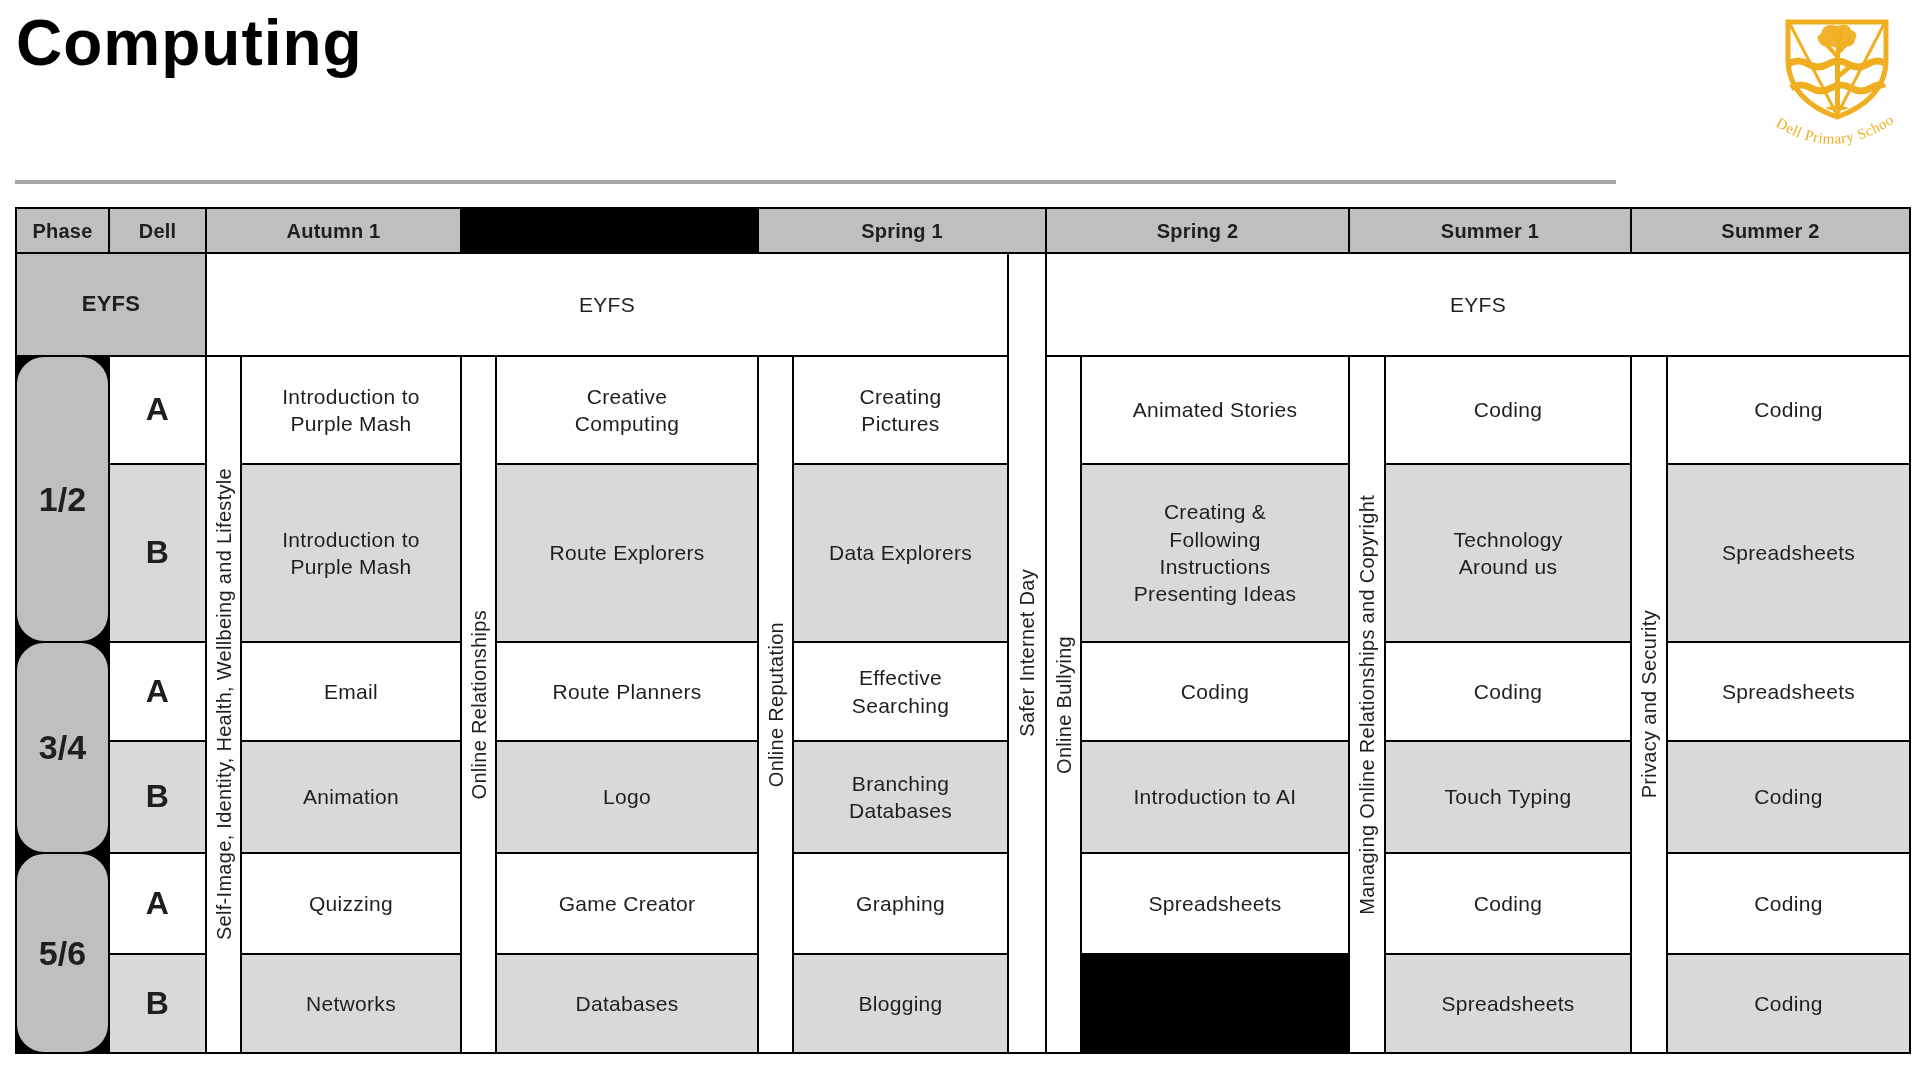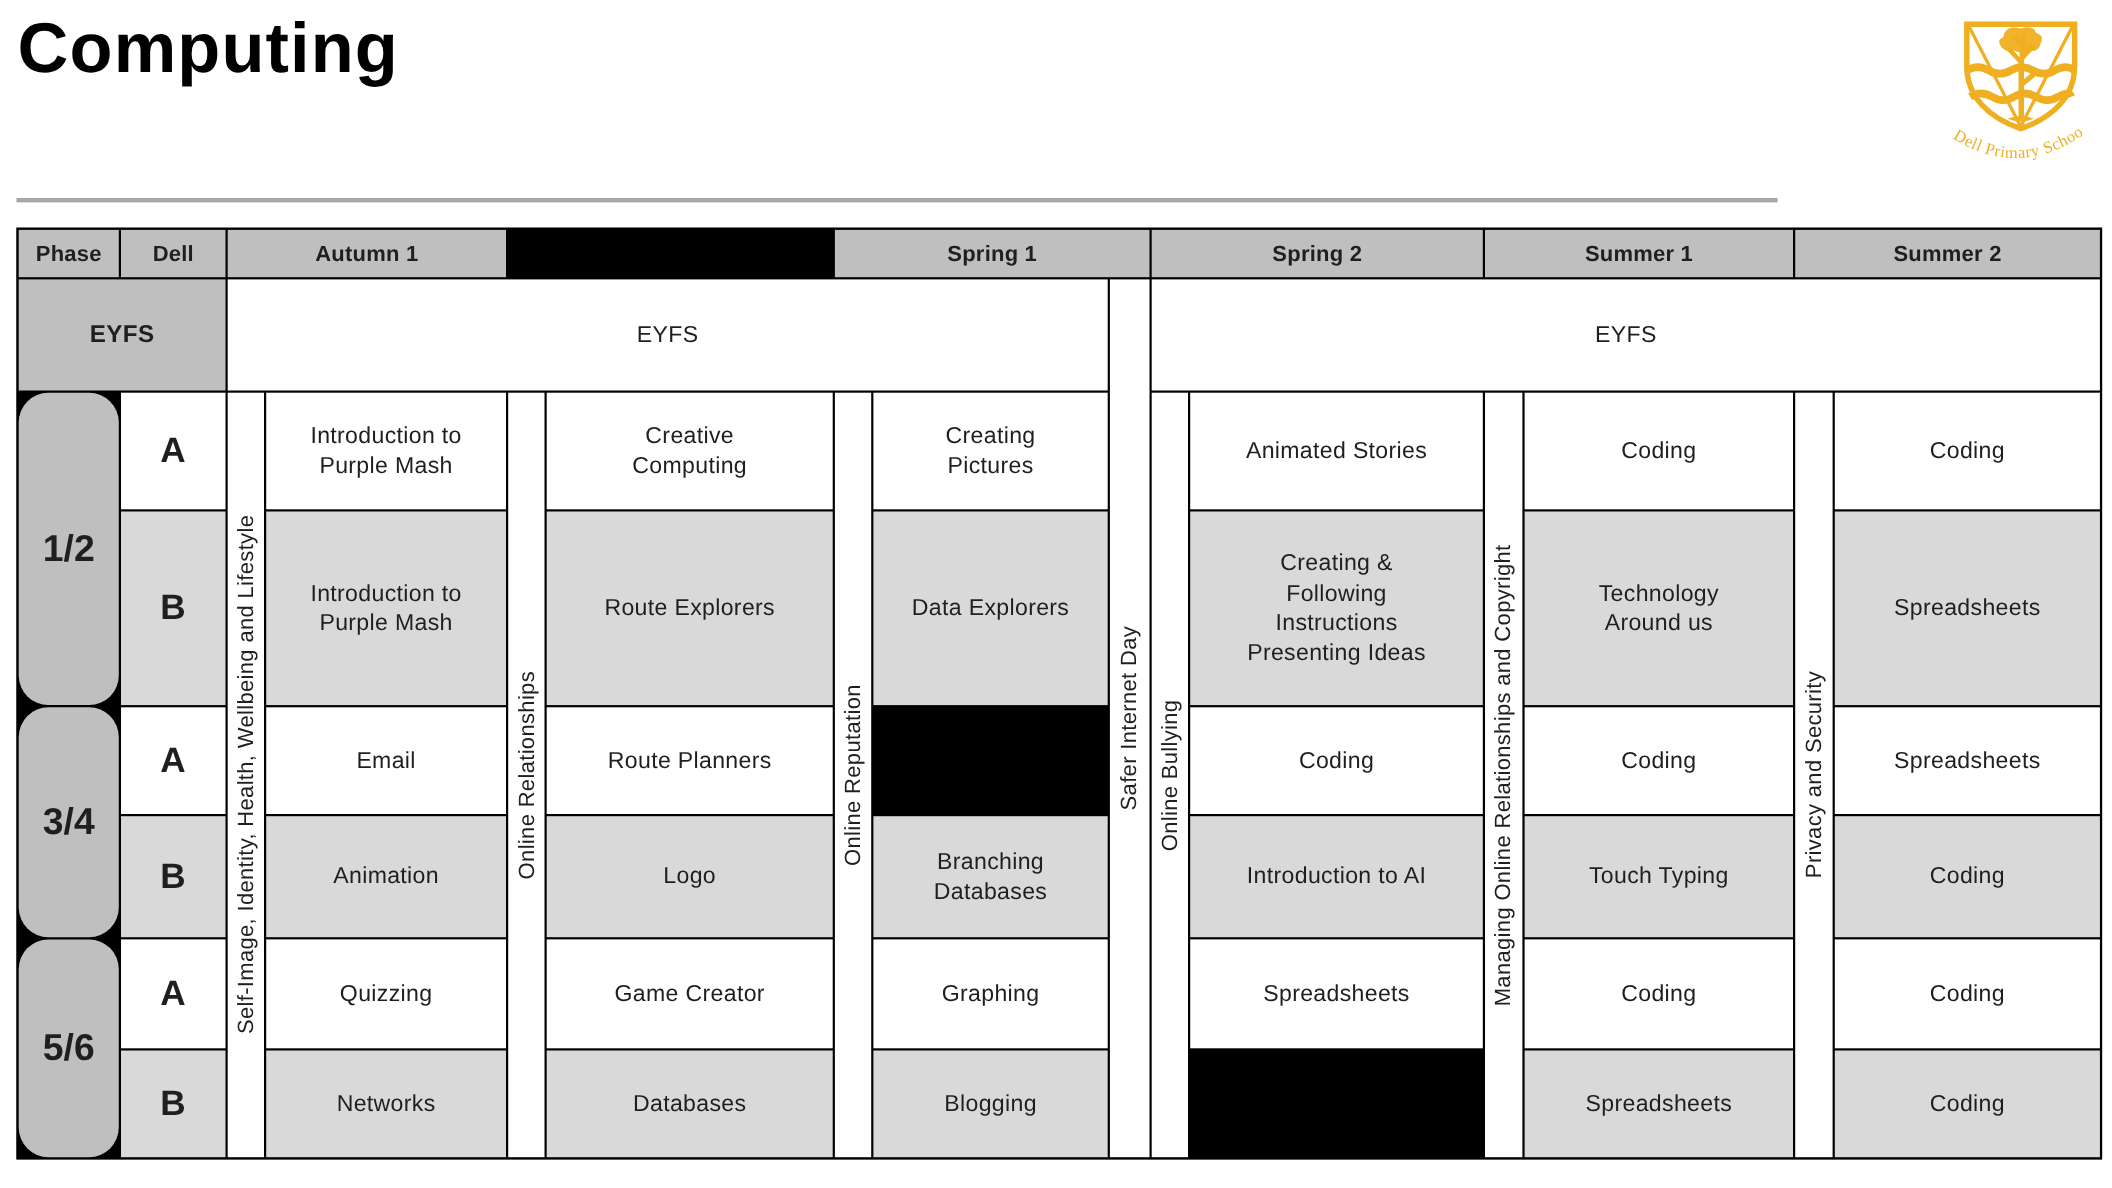--- a/index.html
+++ b/index.html
@@ -99,20 +99,22 @@
 Instructions
 Presenting Ideas</div>
   <div class="cell b-row" style="grid-column:13;grid-row:4">Technology
 Around us</div>
   <div class="cell b-row" style="grid-column:15;grid-row:4">Spreadsheets</div>
 
   <div class="cell gray phase-label" style="grid-column:1;grid-row:5/7">3/4</div>
   <div class="cell cycle-label" style="grid-column:2;grid-row:5">A</div>
   <div class="cell" style="grid-column:4;grid-row:5">Email</div>
   <div class="cell" style="grid-column:6;grid-row:5">Route Planners</div>
+  <div class="cell" style="grid-column:8;grid-row:5">Effective
+Searching</div>
   <div class="cell" style="grid-column:11;grid-row:5">Coding</div>
   <div class="cell" style="grid-column:13;grid-row:5">Coding</div>
   <div class="cell" style="grid-column:15;grid-row:5">Spreadsheets</div>
 
   <div class="cell b-row cycle-label" style="grid-column:2;grid-row:6">B</div>
   <div class="cell b-row" style="grid-column:4;grid-row:6">Animation</div>
   <div class="cell b-row" style="grid-column:6;grid-row:6">Logo</div>
   <div class="cell b-row" style="grid-column:8;grid-row:6">Branching
 Databases</div>
   <div class="cell b-row" style="grid-column:11;grid-row:6">Introduction to AI</div>

